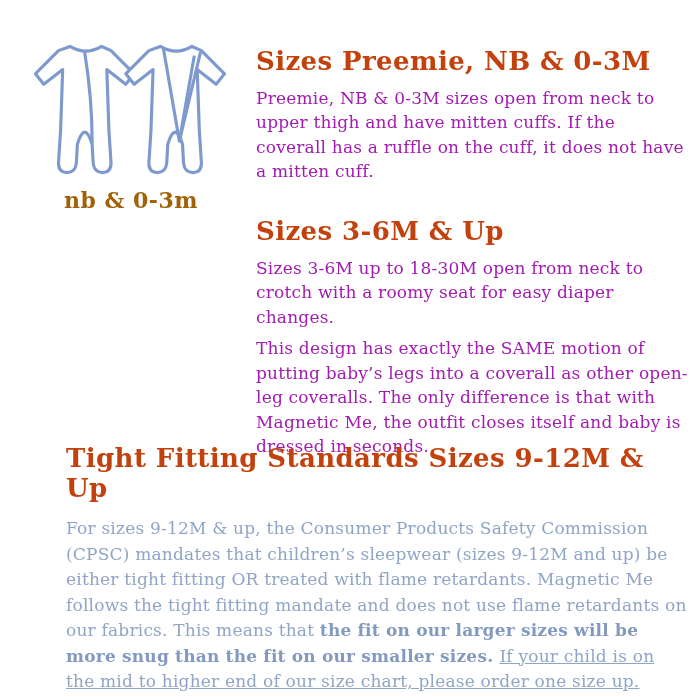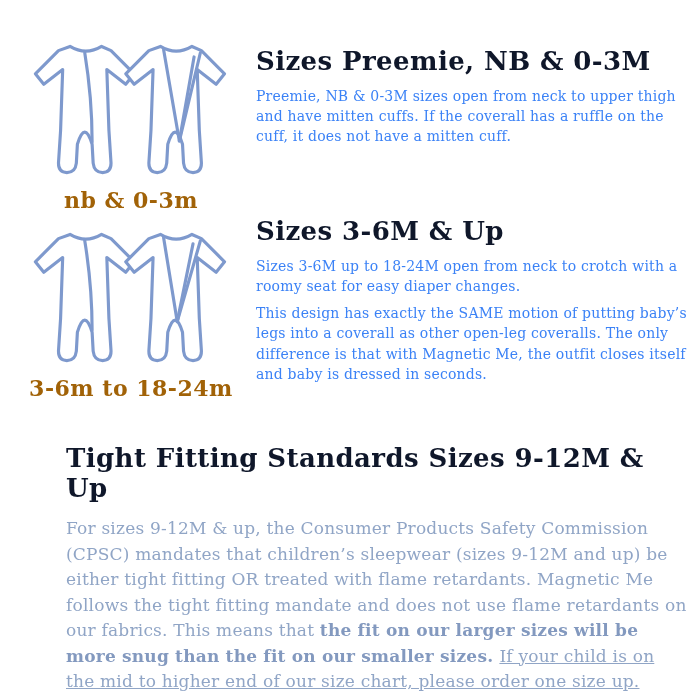--- a/index.html
+++ b/index.html
@@ -21,28 +21,28 @@
     color:#a16207;
   }
   .row-text{position:absolute;width:432px;}
   .text-1{left:256px;top:46px;}
   .text-2{left:256px;top:216px;}
   .section-heading{
     margin:0;
     font-size:26px;
     font-weight:bold;
     letter-spacing:0.4px;
-    color:#0f172a;
+    color:#c2410c;
   }
   .body-text{
     margin:10px 0 0 0;
-    font-size:14px;
+    font-size:17px;
     line-height:1.44;
     letter-spacing:0.2px;
-    color:#3b82f6;
+    color:#a21caf;
   }
   .body-text + .body-text{margin-top:7px;}
   .bottom-section{position:absolute;left:42px;top:443px;width:622px;margin-left:24px;}
   .bottom-body{
     margin:13px 0 0 0;
     font-size:17px;
     line-height:1.5;
     letter-spacing:0.2px;
     color:#90a5c6;
   }
@@ -71,38 +71,24 @@
       </g>
     </svg>
     <figcaption class="fig-caption">nb &amp; 0-3m</figcaption>
   </figure>
 
   <div class="row-text text-1">
     <h2 class="section-heading">Sizes Preemie, NB &amp; 0-3M</h2>
     <p class="body-text">Preemie, NB &amp; 0-3M sizes open from neck to upper thigh and have mitten cuffs. If the coverall has a ruffle on the cuff, it does not have a mitten cuff.</p>
   </div>
 
-  <figure class="row-figure fig-2">
-    <svg width="206" height="139" viewBox="0 0 196 132" aria-hidden="true">
-      <g>
-        <path class="garment" d="M40,6 Q55,15 70,6 L79,10 L101,32 L93,42 L75,28 L77,86 L79,117 Q79,126 71,126 Q63,126 62,117 L61,99 Q54,76 47,99 L46,117 Q45,126 37,126 Q29,126 29,117 L31,86 L33,28 L15,42 L7,32 L29,10 Z"></path>
-        <path class="detail" d="M54,12 Q61,55 61,97"></path>
-      </g>
-      <g transform="translate(86,0)">
-        <path class="garment" d="M40,6 Q55,15 70,6 L79,10 L101,32 L93,42 L75,28 L77,86 L79,117 Q79,126 71,126 Q63,126 62,117 L61,99 Q54,76 47,99 L46,117 Q45,126 37,126 Q29,126 29,117 L31,86 L33,28 L15,42 L7,32 L29,10 Z"></path>
-        <path class="detail" d="M43,9 L56,89 L78,12"></path>
-        <path class="detail" d="M56,89 L71,15"></path>
-      </g>
-    </svg>
-    <figcaption class="fig-caption">3-6m to 18-24m</figcaption>
-  </figure>
 
   <div class="row-text text-2">
     <h2 class="section-heading">Sizes 3-6M &amp; Up</h2>
-    <p class="body-text">Sizes 3-6M up to 18-24M open from neck to crotch with a roomy seat for easy diaper changes.</p>
+    <p class="body-text">Sizes 3-6M up to 18-30M open from neck to crotch with a roomy seat for easy diaper changes.</p>
     <p class="body-text">This design has exactly the SAME motion of putting baby’s legs into a coverall as other open-leg coveralls. The only difference is that with Magnetic Me, the outfit closes itself and baby is dressed in seconds.</p>
   </div>
 
   <div class="bottom-section">
     <h2 class="section-heading">Tight Fitting Standards Sizes 9-12M &amp; Up</h2>
     <p class="bottom-body">
       <span>For sizes 9-12M &amp; up, the Consumer Products Safety Commission (CPSC) mandates that children’s sleepwear (sizes 9-12M and up) be either tight fitting OR treated with flame retardants. Magnetic Me follows the tight fitting mandate and does not use flame retardants on our fabrics. This means that </span><strong>the fit on our larger sizes will be more snug than the fit on our smaller sizes. </strong><span class="underline-text">If your child is on the mid to higher end of our size chart, please order one size up. </span>
     </p>
   </div>
 

